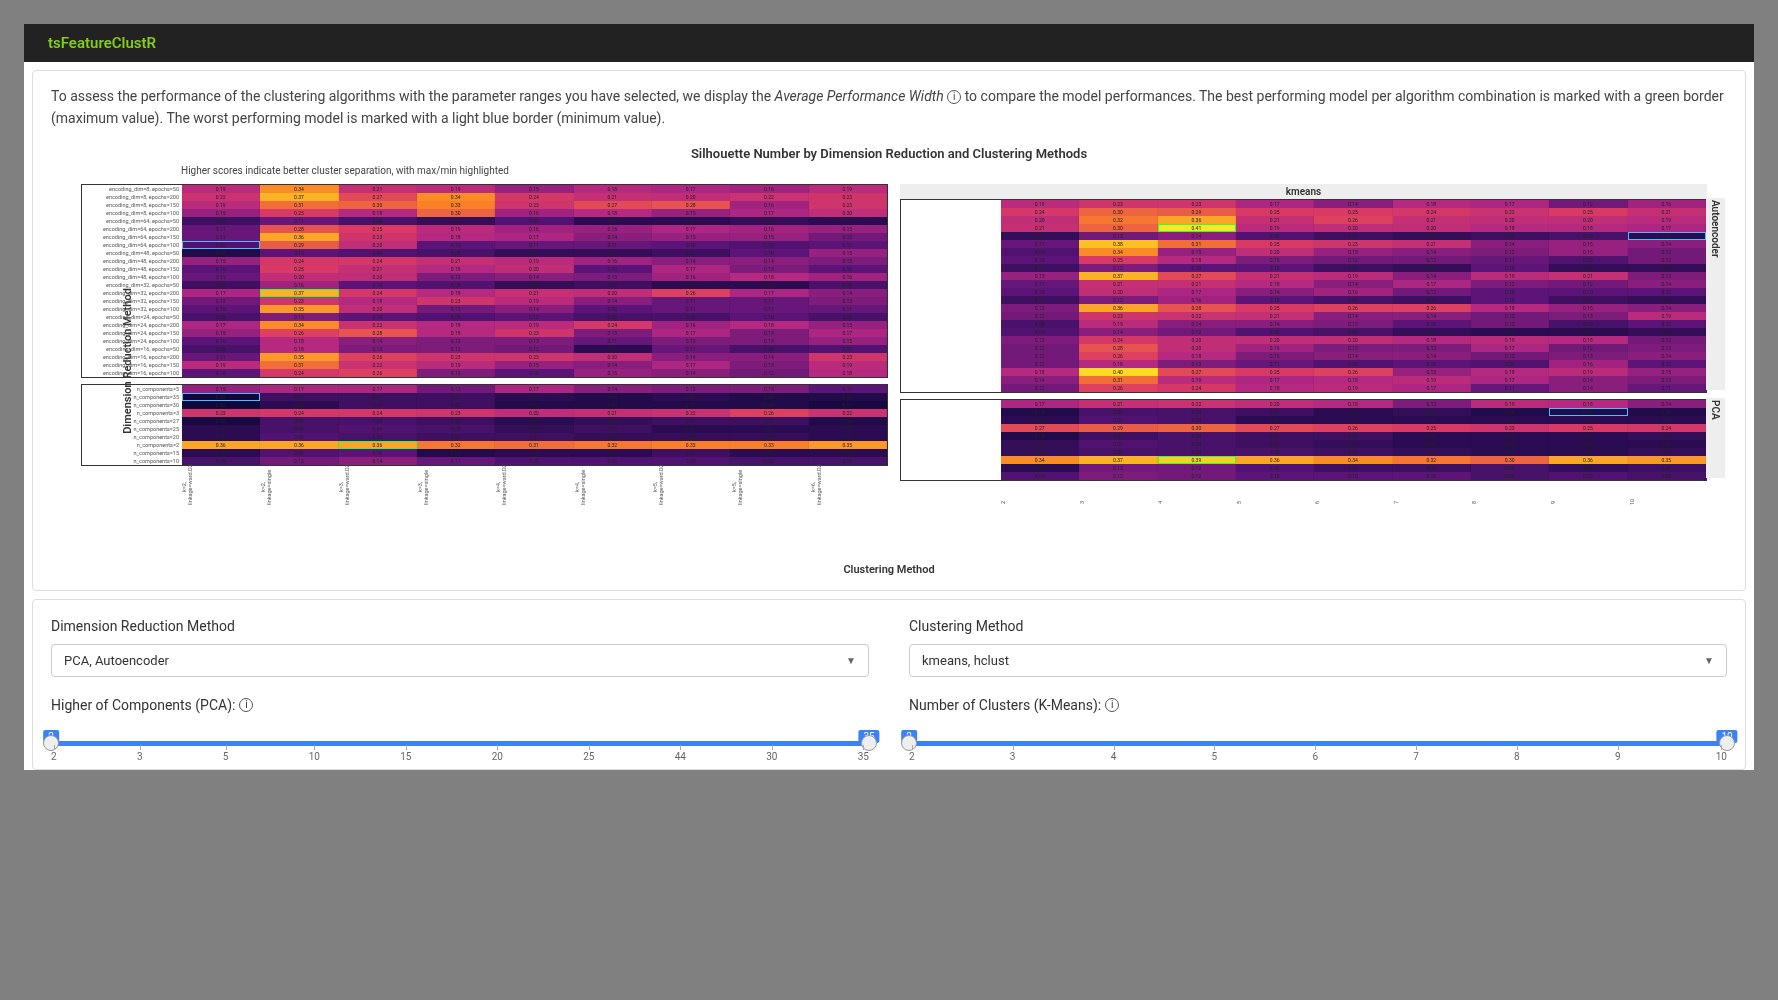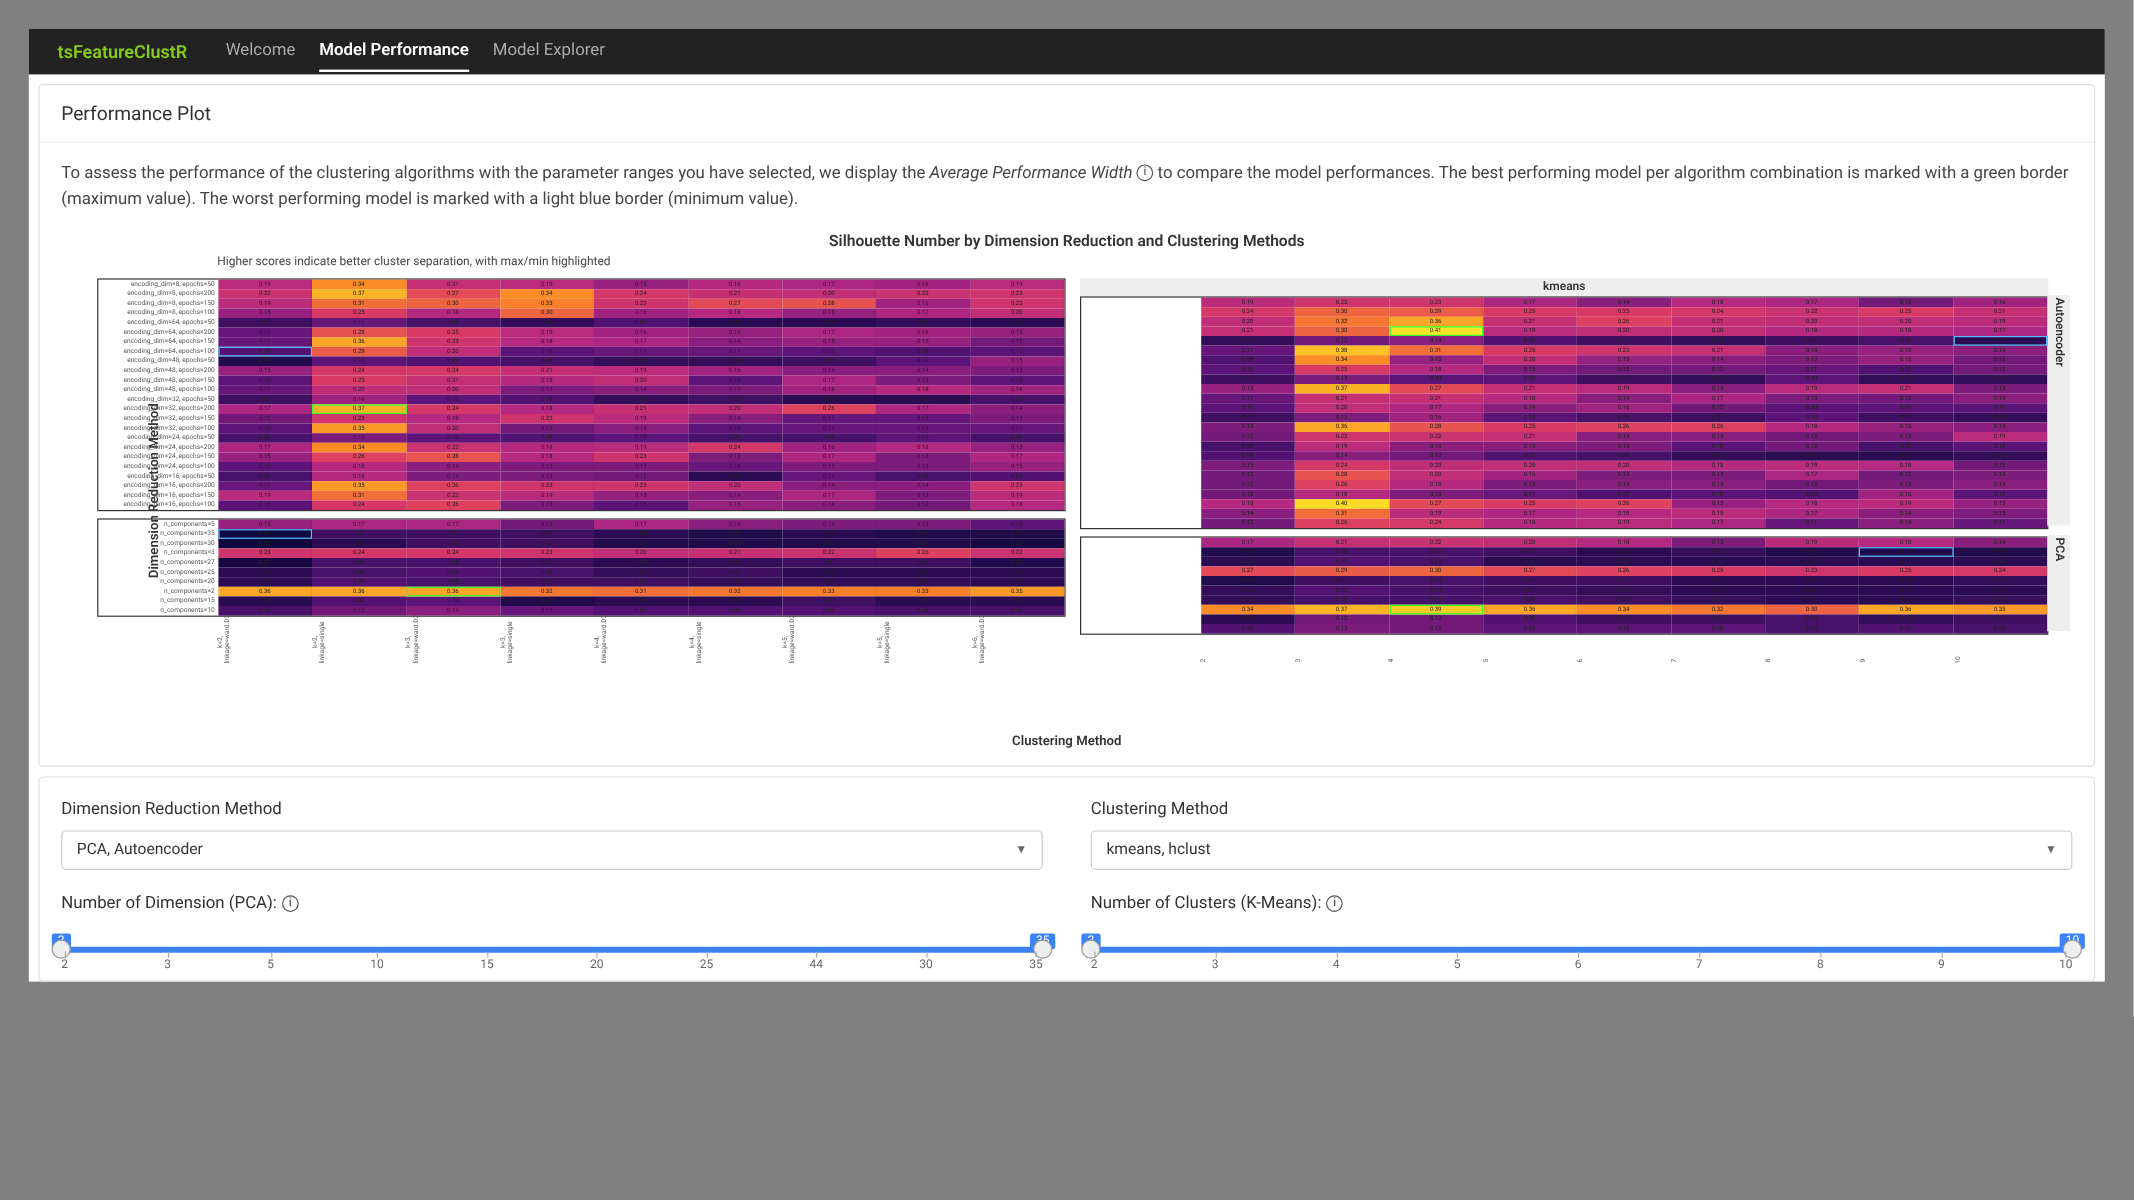--- a/index.html
+++ b/index.html
@@ -50,29 +50,23 @@
 .ticks { display: flex; justify-content: space-between; position: absolute; left: 0; right: 0; top: 24px; }
 .tick { font-size: 10px; color: #666; position: relative; }
 .tick::before { content: ""; position: absolute; top: -6px; left: 50%; width: 1px; height: 5px; background: #aaa; }
 </style>
 </head>
 <body>
 
 <div class="app">
   <div class="navbar">
     <div class="brand">tsFeatureClustR</div>
-    <div class="nav-tabs" id="nav-tabs">
-        <div class="nav-tab">Welcome</div>
-        <div class="nav-tab active">Model Performance</div>
-        <div class="nav-tab">Model Explorer</div>
-      </div>
   </div>
 
   <div class="panel">
-    <div class="panel-header">Performance Plot</div>
     <div class="panel-body">
       <p class="desc">
         <span>To assess the performance of the clustering algorithms with the parameter ranges you have selected, we display the </span><em>Average Performance Width</em>
         <span class="info-icon">i</span><span> to compare the model performances. The best performing model per algorithm combination is marked with a green border (maximum value). The worst performing model is marked with a light blue border (minimum value).</span>
       </p>
 
       <div class="chart-wrap">
         <div class="chart-title">Silhouette Number by Dimension Reduction and Clustering Methods</div>
         <div class="chart-sub">Higher scores indicate better cluster separation, with max/min highlighted</div>
         <div class="ylabel">Dimension Reduction Method</div>
@@ -1075,21 +1069,21 @@
   <div class="panel">
     <div class="controls">
       <div class="control-col">
         <label class="control-label">Dimension Reduction Method</label>
         <div class="select">
           <span>PCA, Autoencoder</span>
           <span class="caret">▼</span>
         </div>
         <div class="slider-wrap">
           <div class="slider-label">
-            <span>Number of Dimension (PCA):</span>
+            <span>Higher of Components (PCA):</span>
             <span class="info-icon">i</span>
           </div>
           <div class="slider-track" id="pca-slider">
               <div class="track-line"></div>
               <div class="pip" style="left: 0%;"><span class="v">2</span></div>
               <div class="pip" style="left: 100%;"><span class="v">35</span></div>
               <div class="handle" style="left: 0%;"></div>
               <div class="handle" style="left: 100%;"></div>
               <div class="ticks">
                 <div class="tick">2</div>

